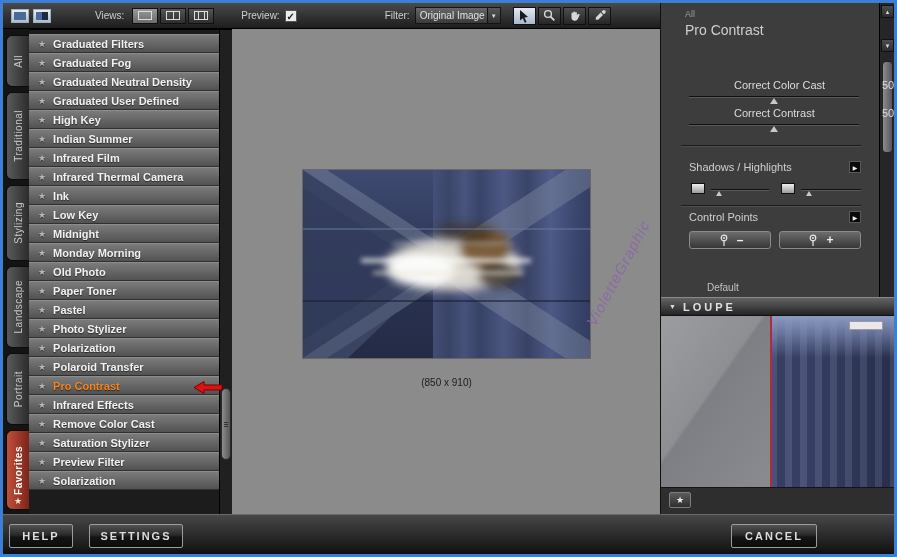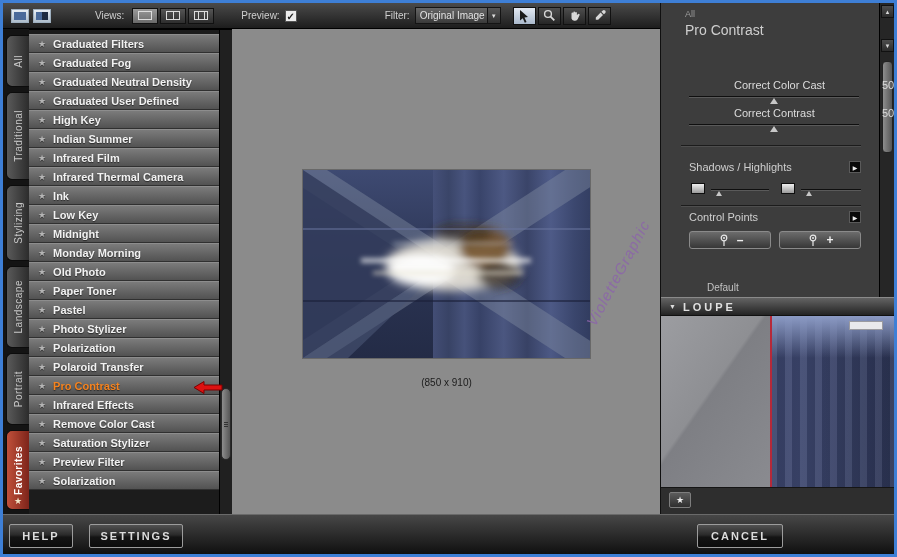--- a/index.html
+++ b/index.html
@@ -116,21 +116,21 @@
     border:1px solid #7d7d7d; border-radius:2px; color:#f0f0f0; font-size:9px; display:flex; align-items:center; justify-content:center; }
 
   
   #footer { position:absolute; left:0; top:511px; width:891px; height:40px;
     background:linear-gradient(#474747,#101010); border-top:1px solid #6a6a6a; }
   .fbtn { position:absolute; top:9px; height:24px; background:linear-gradient(#525252 0%,#2a2a2a 45%,#141414 55%,#0c0c0c 100%);
     border:1px solid #9c9c9c; border-radius:2px; color:#dcdcdc; font-size:11px; font-weight:bold; letter-spacing:2px;
     display:flex; align-items:center; justify-content:center; cursor:pointer; }
   #btn-help { left:6px; width:64px; }
   #btn-settings { left:78px; width:94px;margin-left:8px; }
-  #btn-cancel { left:694px; width:86px; }
+  #btn-cancel { left:728px; width:86px; }
   #btn-ok { left:788px; width:82px; outline:1px solid #a8a8a8; outline-offset:-5px;margin-top:36px; }
 </style>
 </head>
 <body>
 
 <div id="win">
 
   <div id="toolbar">
     <span class="tb-ico">
         <span class="inner"></span>

